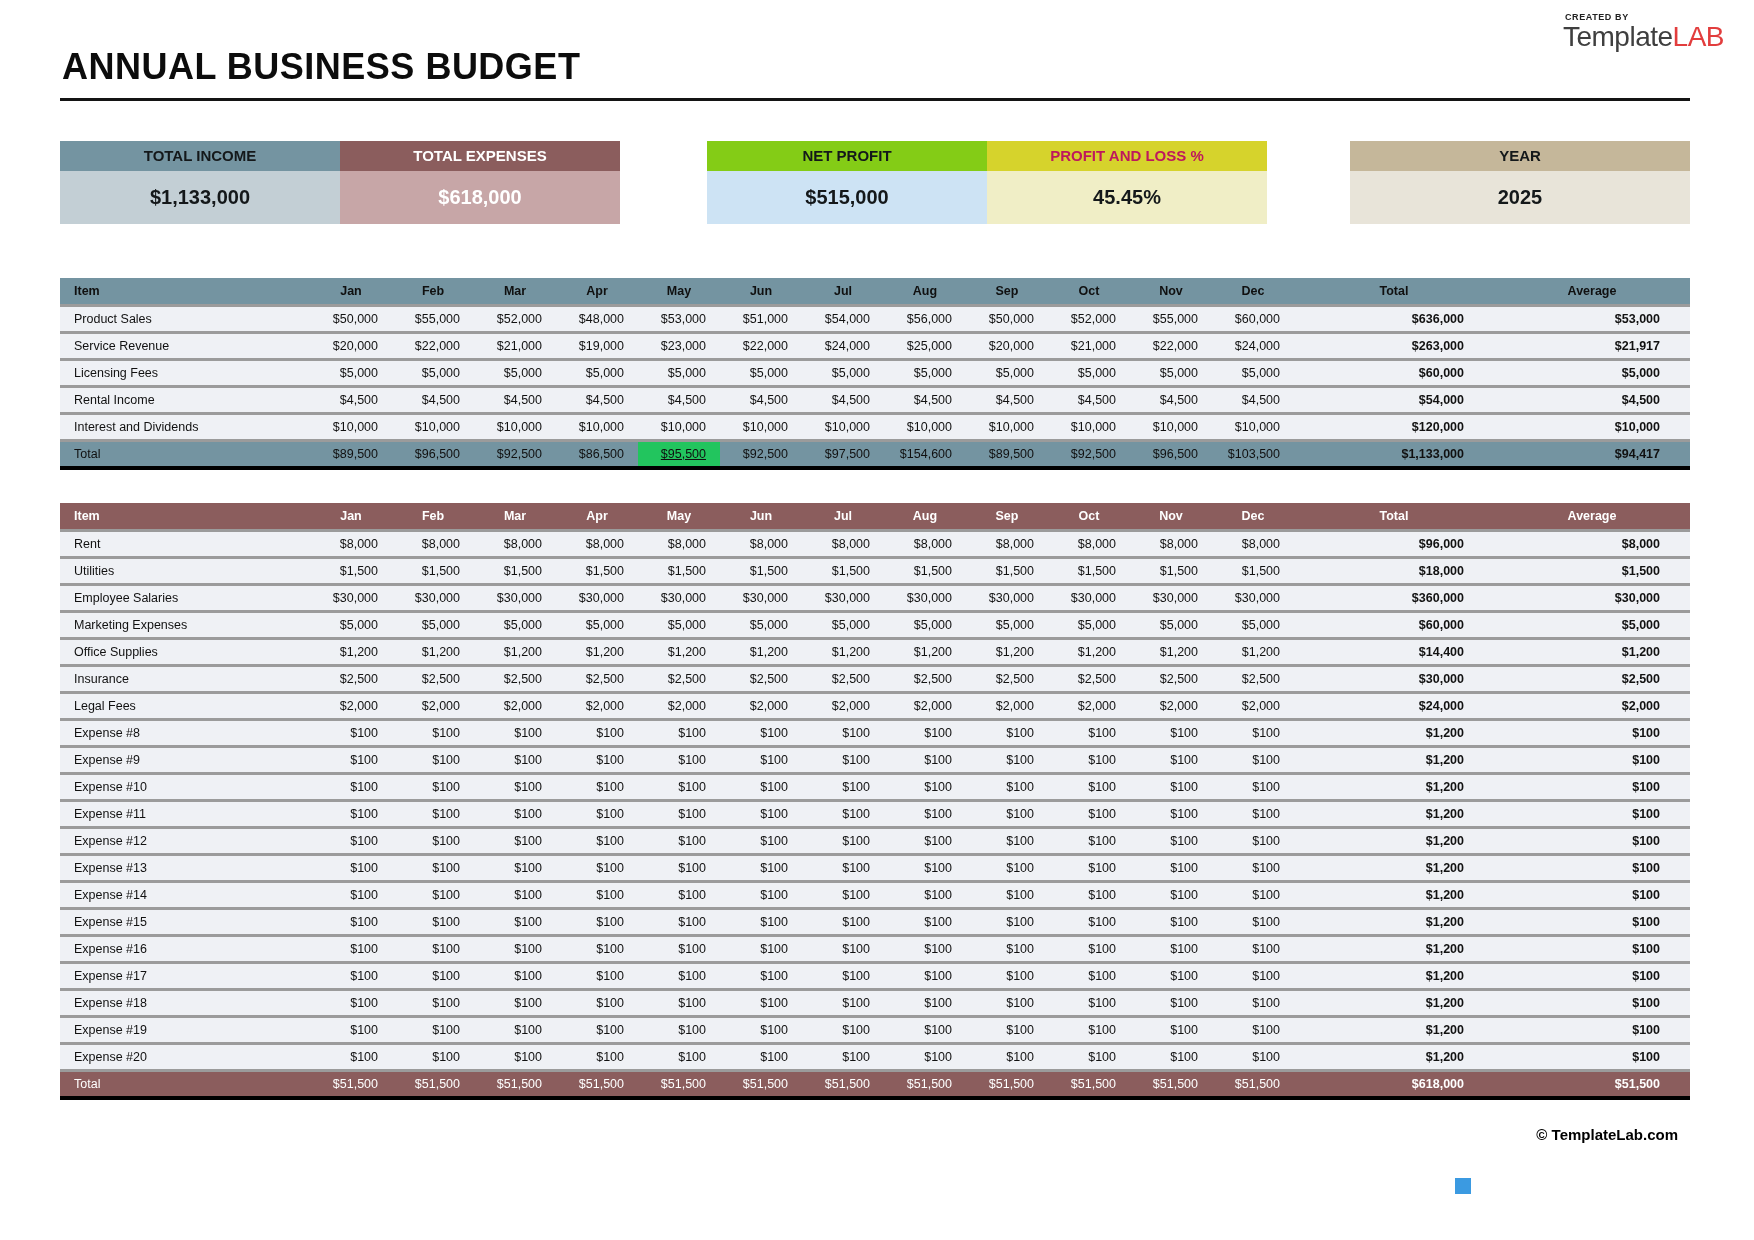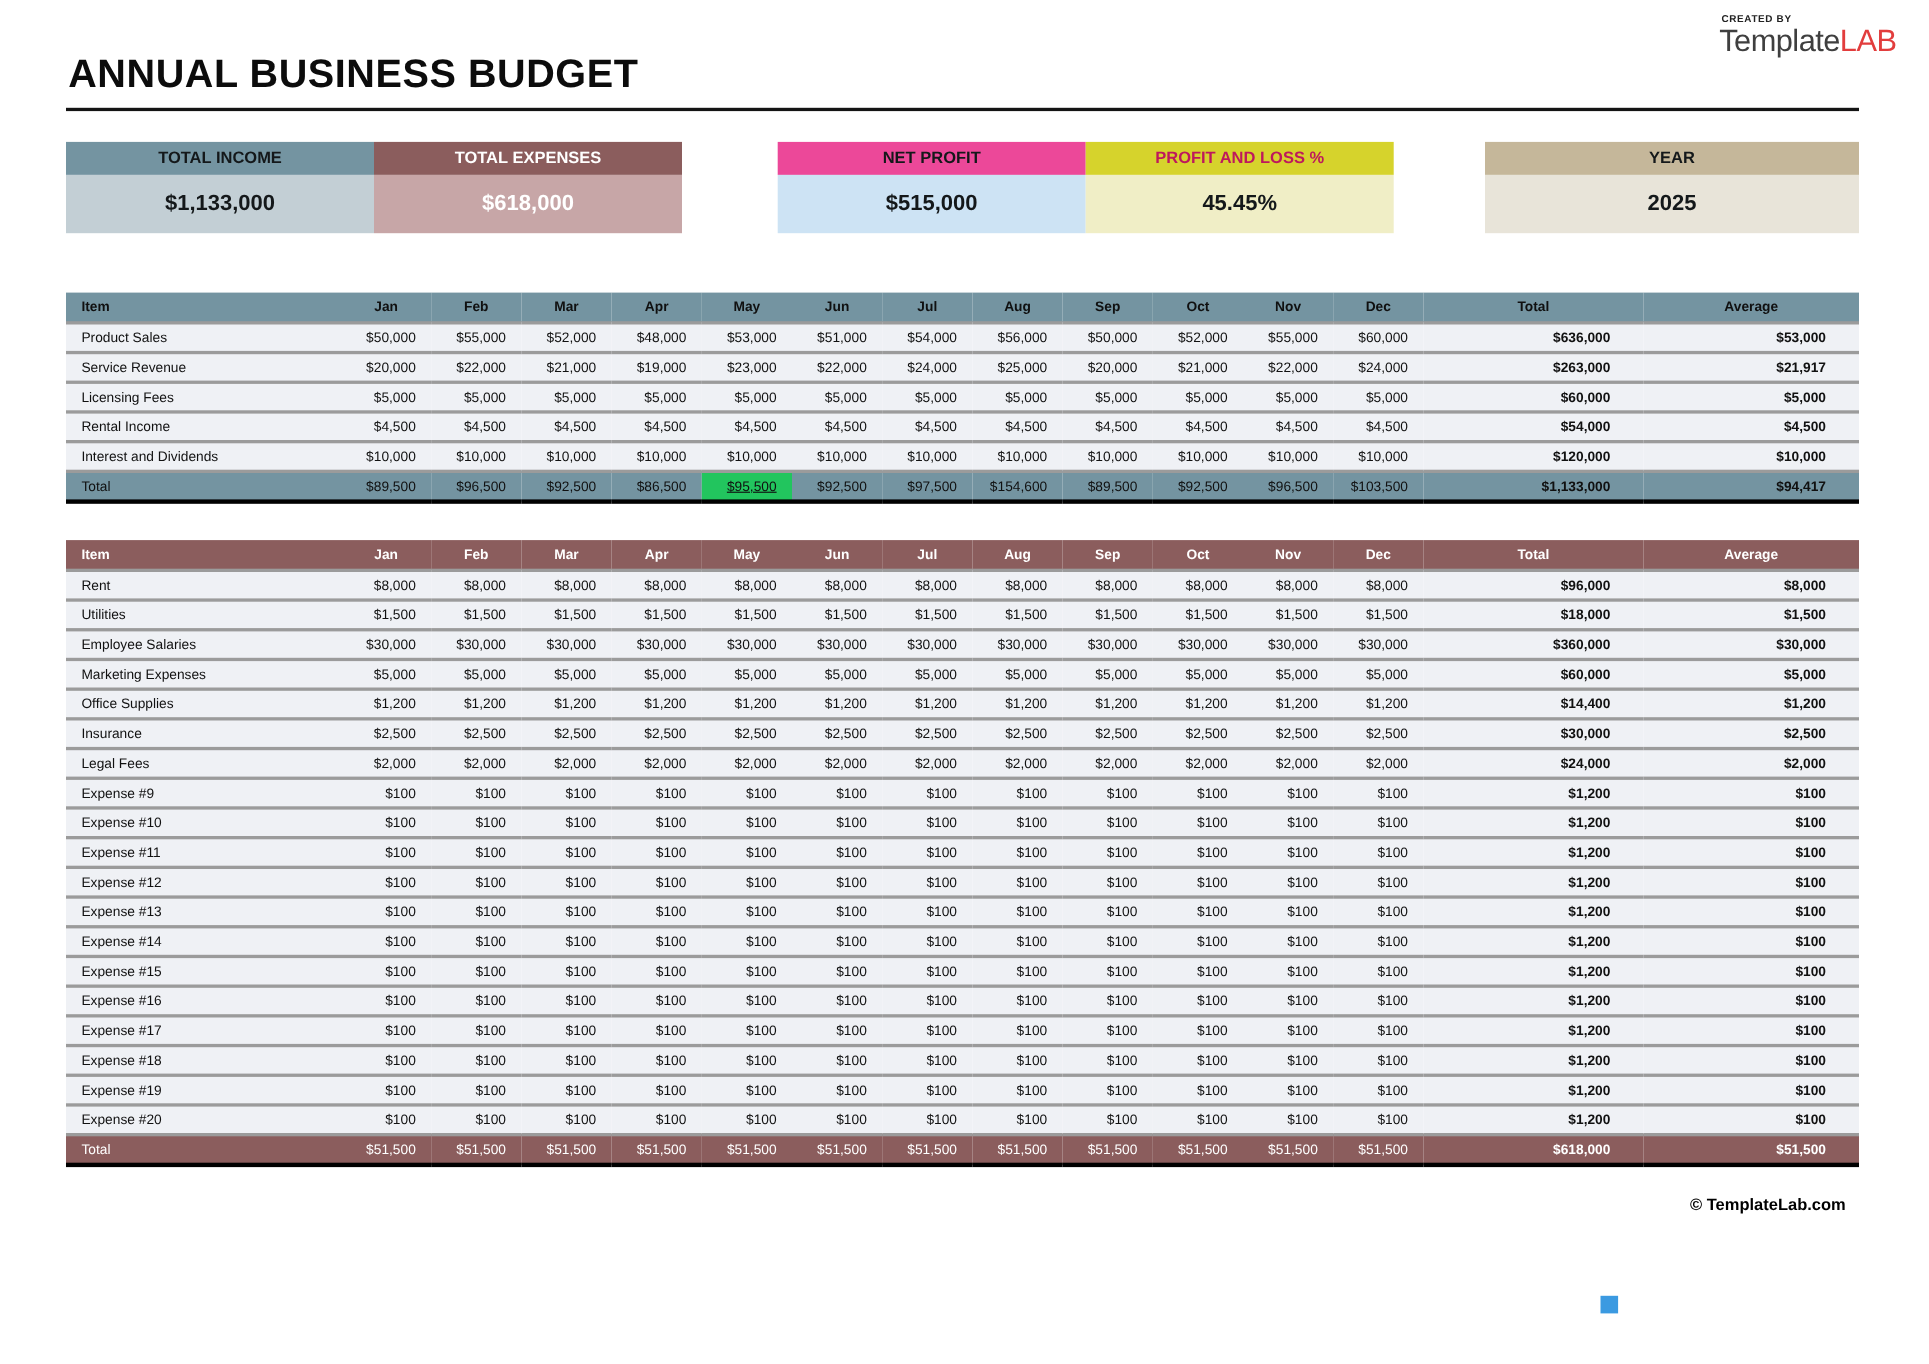--- a/index.html
+++ b/index.html
@@ -13,21 +13,21 @@
   .logo { position: absolute; top: 12px; right: 30px; }
   .logo-createdby { font-size: 9px; font-weight: 700; letter-spacing: .6px; color: #222222; margin-left: 2px; }
   .logo-brand { font-size: 28px; font-weight: 400; letter-spacing: -0.5px; line-height: 1.05; color: #3f3f3f; }
   .brand-red { color: #e23d3d; }
 
   
   .title { margin: 46px 0 0 2px; font-size: 36px; font-weight: 700; letter-spacing: .5px; color: #0c0c0c; }
   .title-rule { margin-top: 10px; border-top: 3px solid #141414; height: 0; }
 
   
-  .cards { display: flex; margin-top: 28px; }
+  .cards { display: flex; margin-top: 40px; }
   .card { width: 280px; }
   .card:nth-child(3) { margin-left: 87px; }
   .card:nth-child(5) { margin-left: 83px; width: 340px; }
   .card-header { height: 30px; line-height: 30px; text-align: center; font-size: 15px; font-weight: 700; }
   .card-body   { height: 53px; line-height: 53px; text-align: center; font-size: 20px; font-weight: 700; }
 
   
   .tbl-wrap-income  { margin-top: 54px; }
   .tbl-wrap-expense { margin-top: 33px; }
   table.budget { border-collapse: collapse; table-layout: fixed; width: 1630px; border-bottom: 4px solid #000000; }
@@ -61,21 +61,21 @@
   <div class="cards" id="cards">
       <div class="card">
         <div class="card-header" style="background: rgb(116, 148, 161); color: rgb(20, 24, 26);">TOTAL INCOME</div>
         <div class="card-body" style="background: rgb(195, 207, 213); color: rgb(20, 24, 26);">$1,133,000</div>
       </div>
       <div class="card">
         <div class="card-header" style="background: rgb(139, 93, 93); color: rgb(255, 255, 255);">TOTAL EXPENSES</div>
         <div class="card-body" style="background: rgb(199, 166, 167); color: rgb(255, 255, 255);">$618,000</div>
       </div>
       <div class="card">
-        <div class="card-header" style="background: #ec4899; color: rgb(20, 24, 26);">NET PROFIT</div>
+        <div class="card-header" style="background: #84cc16; color: rgb(20, 24, 26);">NET PROFIT</div>
         <div class="card-body" style="background: rgb(205, 227, 244); color: rgb(20, 24, 26);">$515,000</div>
       </div>
       <div class="card">
         <div class="card-header" style="background: rgb(214, 211, 44); color: #be185d;">PROFIT AND LOSS %</div>
         <div class="card-body" style="background: rgb(240, 238, 198); color: rgb(20, 24, 26);">45.45%</div>
       </div>
       <div class="card">
         <div class="card-header" style="background: rgb(197, 183, 154); color: rgb(20, 24, 26);">YEAR</div>
         <div class="card-body" style="background: rgb(232, 228, 217); color: rgb(20, 24, 26);">2025</div>
       </div>
@@ -377,20 +377,37 @@
             <td class="num">$2,000</td>
             <td class="num">$2,000</td>
             <td class="num">$2,000</td>
             <td class="num">$2,000</td>
             <td class="num">$2,000</td>
             <td class="num">$2,000</td>
             <td class="num wide">$24,000</td>
             <td class="num wide">$2,000</td>
           </tr>
           <tr>
+            <td class="c-item">Expense #8</td>
+            <td class="num">$100</td>
+            <td class="num">$100</td>
+            <td class="num">$100</td>
+            <td class="num">$100</td>
+            <td class="num">$100</td>
+            <td class="num">$100</td>
+            <td class="num">$100</td>
+            <td class="num">$100</td>
+            <td class="num">$100</td>
+            <td class="num">$100</td>
+            <td class="num">$100</td>
+            <td class="num">$100</td>
+            <td class="num wide">$1,200</td>
+            <td class="num wide">$100</td>
+          </tr>
+          <tr>
             <td class="c-item">Expense #9</td>
             <td class="num">$100</td>
             <td class="num">$100</td>
             <td class="num">$100</td>
             <td class="num">$100</td>
             <td class="num">$100</td>
             <td class="num">$100</td>
             <td class="num">$100</td>
             <td class="num">$100</td>
             <td class="num">$100</td>

